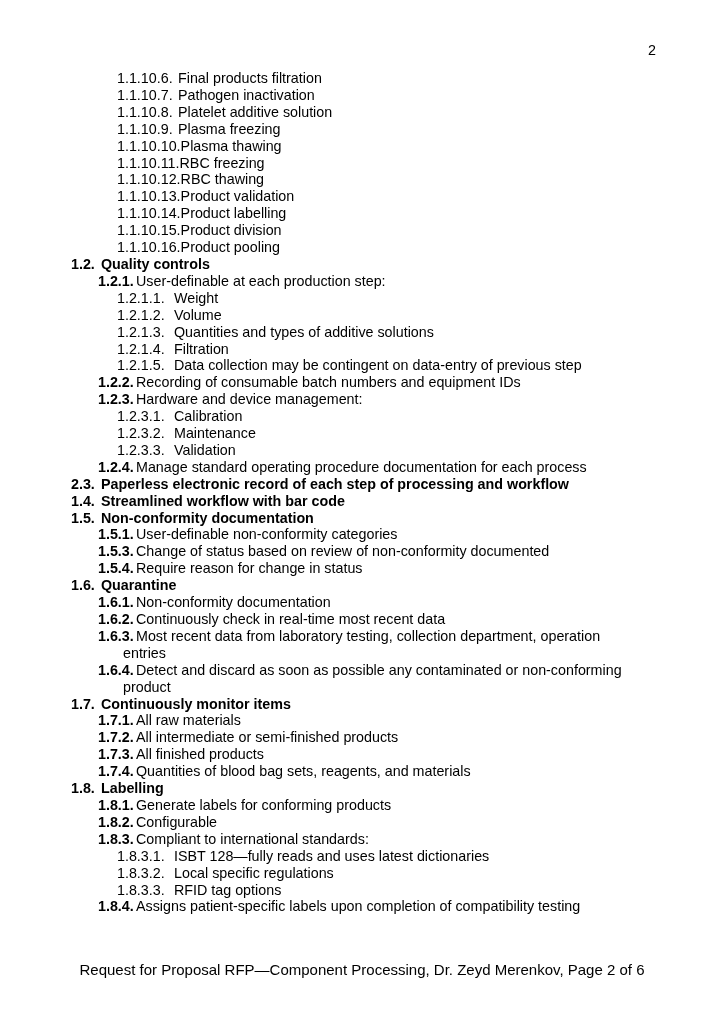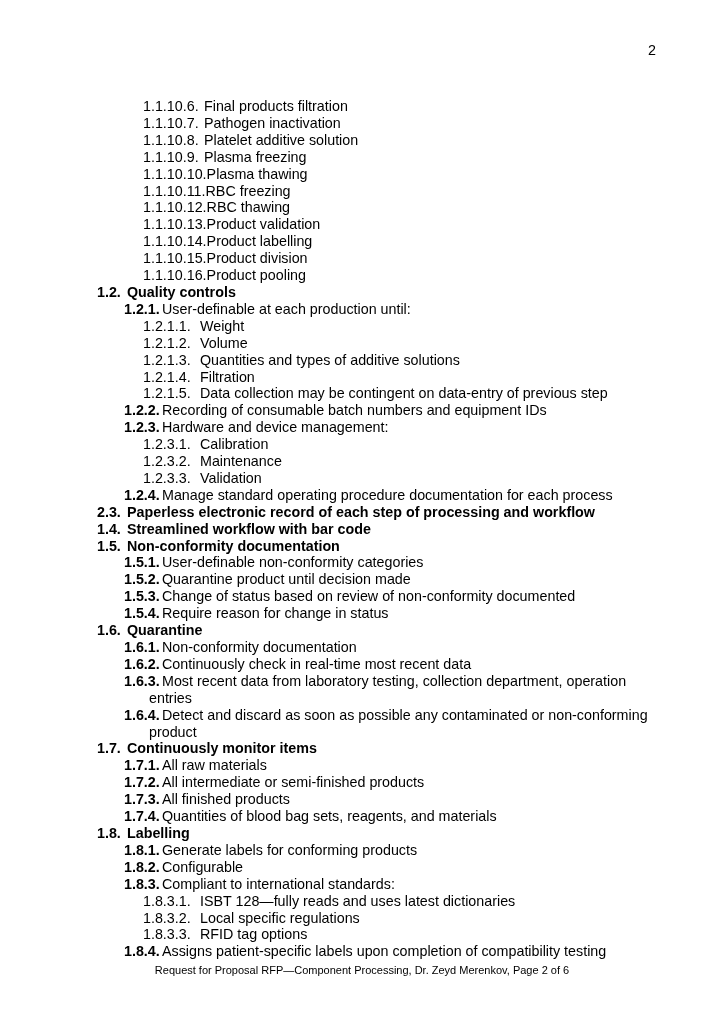--- a/index.html
+++ b/index.html
@@ -15,23 +15,22 @@
     overflow: hidden;
   }
   .page-number {
     position: absolute;
     top: 42px;
     right: 68px;
   }
   .content {
     position: absolute;
     top: 70px;
-    left: 97px;
+    left: 71px;
     width: 565px;
-    margin-top: 28px;
   }
   .item { }
   .num { display: inline-block; text-indent: 0; }
   .txt { white-space: pre-wrap; }
 
   
   .lvl1 { padding-left: 30px; text-indent: -30px; font-weight: bold; }
   .lvl1 .num { min-width: 30px; }
   .lvl1.plainnum .num { font-weight: bold; }
 
@@ -46,58 +45,57 @@
   
   .lvl3b { padding-left: 103px; text-indent: -57px; }
   .lvl3b .num { min-width: 57px; }
 
   .footer {
     position: absolute;
     top: 962px;
     left: 0;
     width: 724px;
     text-align: center;
-    font-size: 11px;
+    font-size: 15px;
   }
 </style>
 </head>
 <body>
 
 <div class="page">
   <div class="page-number">2</div>
   <div class="content">
       <div class="item lvl3a"><span class="num">1.1.10.6.</span><span class="txt">Final products filtration</span></div>
       <div class="item lvl3a"><span class="num">1.1.10.7.</span><span class="txt">Pathogen inactivation</span></div>
       <div class="item lvl3a"><span class="num">1.1.10.8.</span><span class="txt">Platelet additive solution</span></div>
       <div class="item lvl3a"><span class="num">1.1.10.9.</span><span class="txt">Plasma freezing</span></div>
       <div class="item lvl3a"><span class="num">1.1.10.10.</span><span class="txt">Plasma thawing</span></div>
       <div class="item lvl3a"><span class="num">1.1.10.11.</span><span class="txt">RBC freezing</span></div>
       <div class="item lvl3a"><span class="num">1.1.10.12.</span><span class="txt">RBC thawing</span></div>
       <div class="item lvl3a"><span class="num">1.1.10.13.</span><span class="txt">Product validation</span></div>
       <div class="item lvl3a"><span class="num">1.1.10.14.</span><span class="txt">Product labelling</span></div>
       <div class="item lvl3a"><span class="num">1.1.10.15.</span><span class="txt">Product division</span></div>
       <div class="item lvl3a"><span class="num">1.1.10.16.</span><span class="txt">Product pooling</span></div>
       <div class="item lvl1"><span class="num">1.2.</span><span class="txt">Quality controls</span></div>
-      <div class="item lvl2"><span class="num">1.2.1.</span><span class="txt">User-definable at each production until:</span></div>
+      <div class="item lvl2"><span class="num">1.2.1.</span><span class="txt">User-definable at each production step:</span></div>
       <div class="item lvl3b"><span class="num">1.2.1.1.</span><span class="txt">Weight</span></div>
       <div class="item lvl3b"><span class="num">1.2.1.2.</span><span class="txt">Volume</span></div>
       <div class="item lvl3b"><span class="num">1.2.1.3.</span><span class="txt">Quantities and types of additive solutions</span></div>
       <div class="item lvl3b"><span class="num">1.2.1.4.</span><span class="txt">Filtration</span></div>
       <div class="item lvl3b"><span class="num">1.2.1.5.</span><span class="txt">Data collection may be contingent on data-entry of previous step</span></div>
       <div class="item lvl2"><span class="num">1.2.2.</span><span class="txt">Recording of consumable batch numbers and equipment IDs</span></div>
       <div class="item lvl2"><span class="num">1.2.3.</span><span class="txt">Hardware and device management:</span></div>
       <div class="item lvl3b"><span class="num">1.2.3.1.</span><span class="txt">Calibration</span></div>
       <div class="item lvl3b"><span class="num">1.2.3.2.</span><span class="txt">Maintenance</span></div>
       <div class="item lvl3b"><span class="num">1.2.3.3.</span><span class="txt">Validation</span></div>
       <div class="item lvl2"><span class="num">1.2.4.</span><span class="txt">Manage standard operating procedure documentation for each process</span></div>
       <div class="item lvl1"><span class="num">2.3.</span><span class="txt">Paperless electronic record of each step of processing and workflow</span></div>
       <div class="item lvl1"><span class="num">1.4.</span><span class="txt">Streamlined workflow with bar code</span></div>
       <div class="item lvl1"><span class="num">1.5.</span><span class="txt">Non-conformity documentation</span></div>
       <div class="item lvl2"><span class="num">1.5.1.</span><span class="txt">User-definable non-conformity categories</span></div>
-      <div class="item lvl2"><span class="num">1.5.2.</span><span class="txt">Quarantine product until decision made</span></div>
       <div class="item lvl2"><span class="num">1.5.3.</span><span class="txt">Change of status based on review of non-conformity documented</span></div>
       <div class="item lvl2"><span class="num">1.5.4.</span><span class="txt">Require reason for change in status</span></div>
       <div class="item lvl1 plainnum"><span class="num">1.6.</span><span class="txt">Quarantine</span></div>
       <div class="item lvl2"><span class="num">1.6.1.</span><span class="txt">Non-conformity documentation</span></div>
       <div class="item lvl2"><span class="num">1.6.2.</span><span class="txt">Continuously check in real-time most recent data</span></div>
       <div class="item lvl2"><span class="num">1.6.3.</span><span class="txt">Most recent data from laboratory testing, collection department, operation
 entries</span></div>
       <div class="item lvl2"><span class="num">1.6.4.</span><span class="txt">Detect and discard as soon as possible any contaminated or non-conforming
 product</span></div>
       <div class="item lvl1"><span class="num">1.7.</span><span class="txt">Continuously monitor items</span></div>

